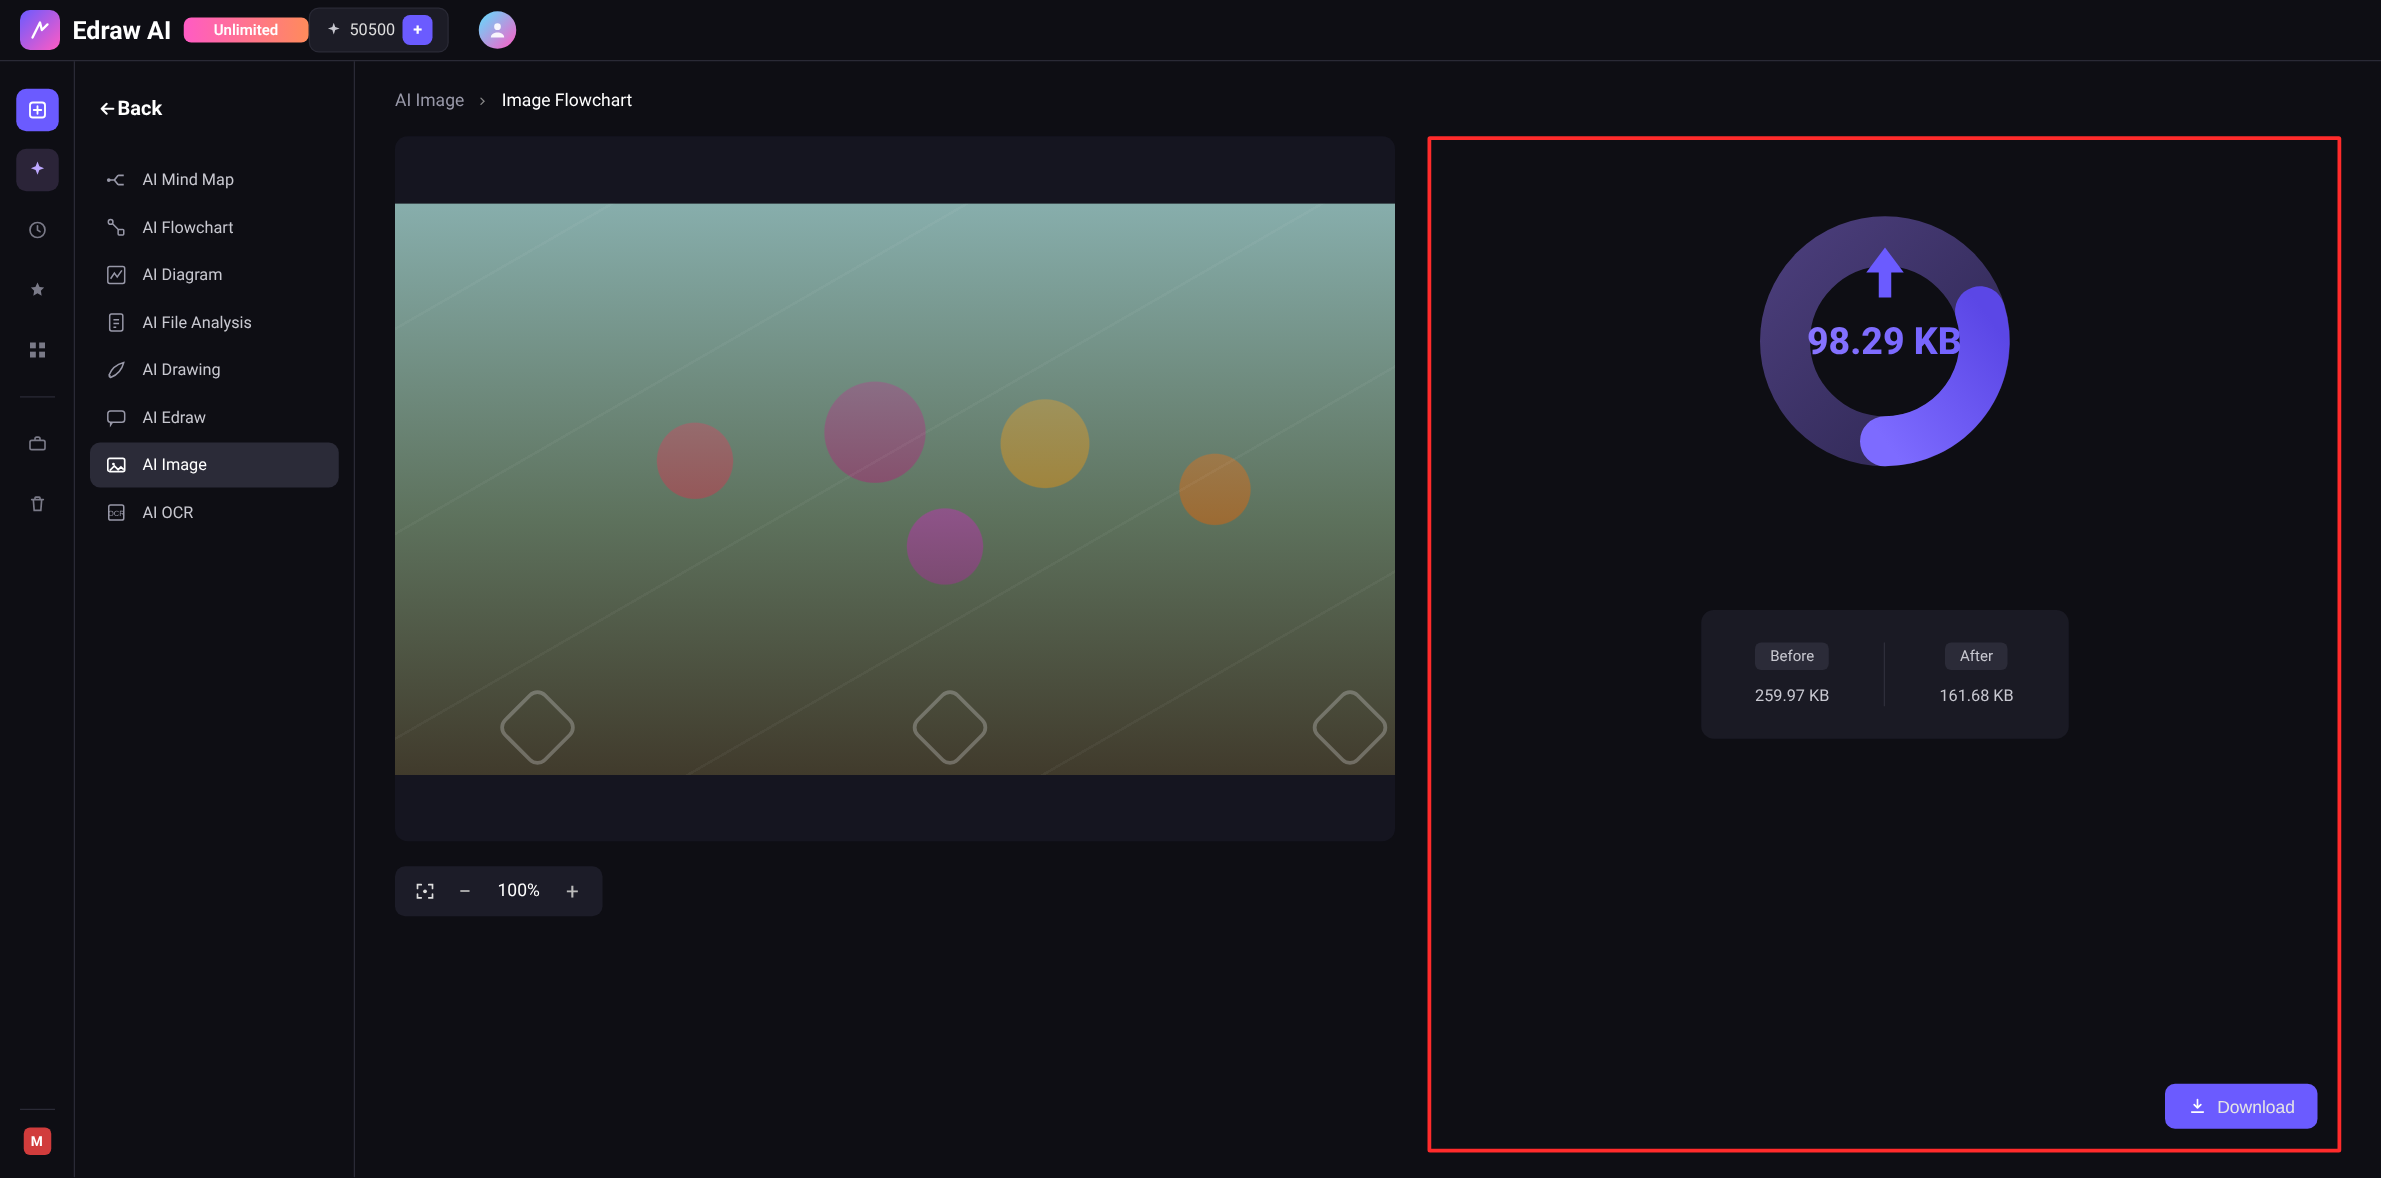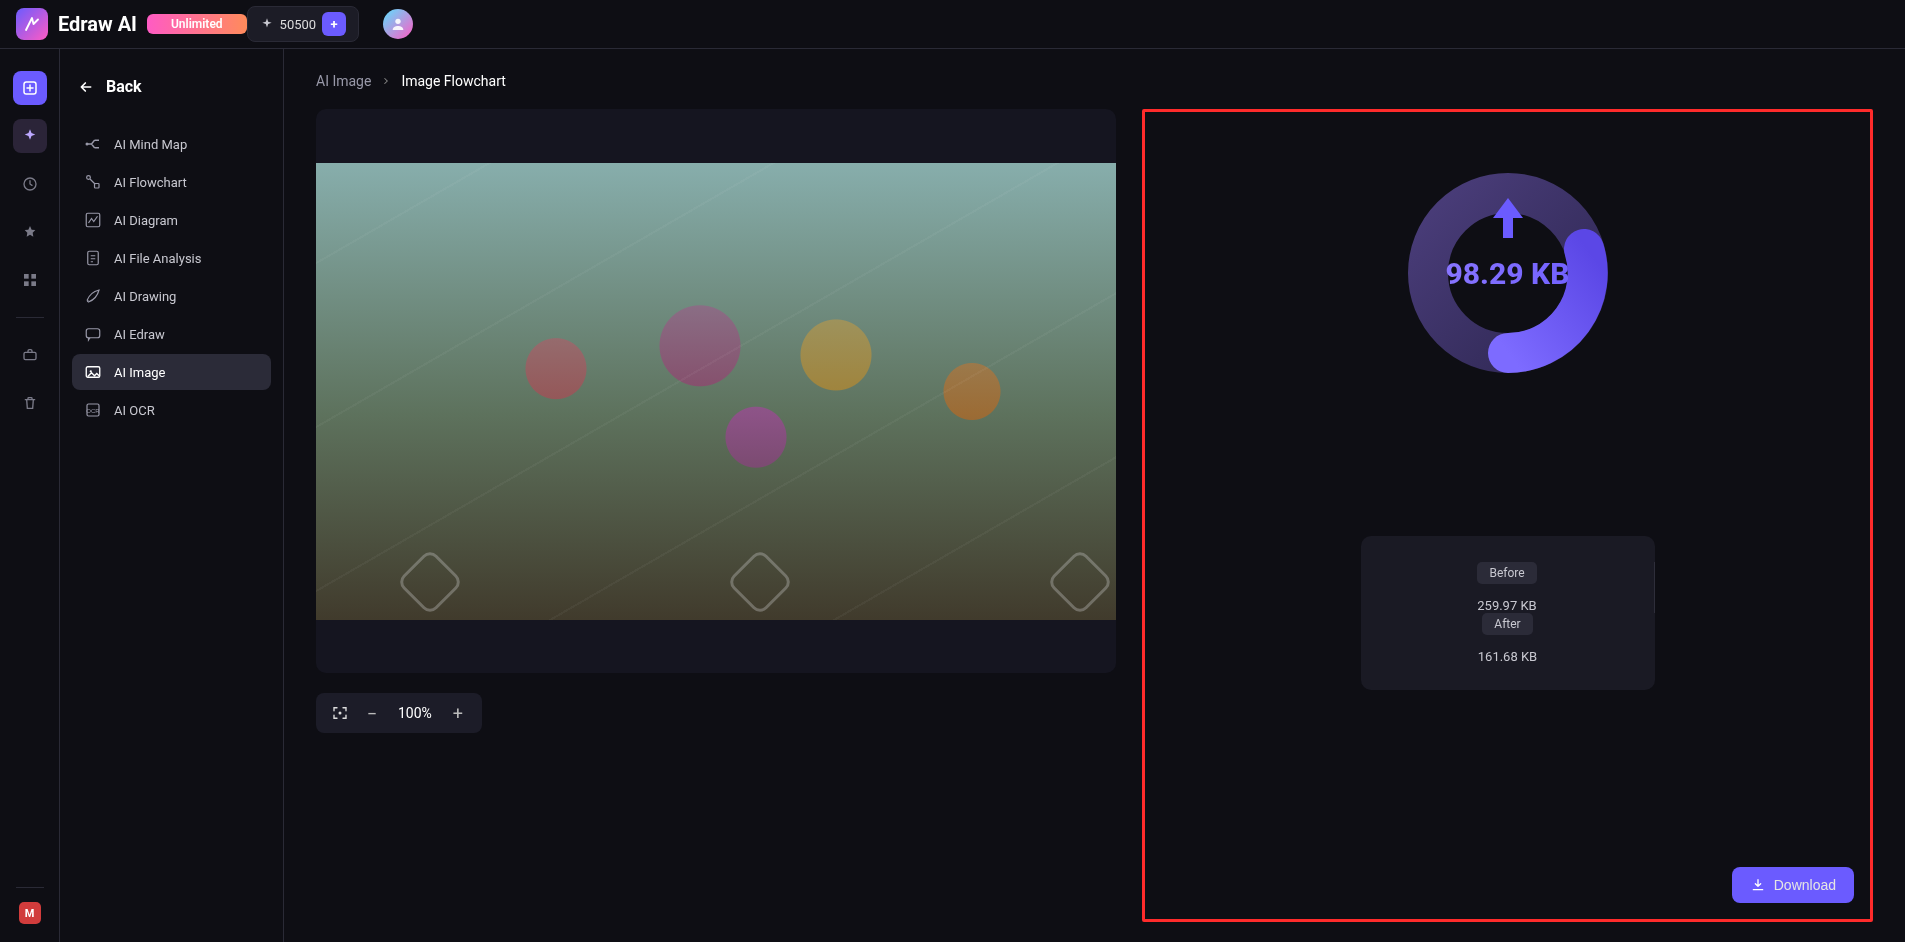--- a/index.html
+++ b/index.html
@@ -69,21 +69,21 @@
 .rail-divider { width:28px; height:1px; background:#2a2a36; margin:6px 0; }
 .rail-bottom { margin-top:auto; padding-bottom:18px; display:flex;flex-direction:column;align-items:center;}
 .rail-m { width:22px;height:22px;border-radius:5px;background:#d13c3c;color:#fff;font-size:11px;font-weight:700;display:flex;align-items:center;justify-content:center;}
 
 
 .sidebar {
   width: 224px; border-right:1px solid #2a2a36;
   padding: 28px 12px 0 12px;
 }
 .back {
-  display:flex;align-items:center;gap:12px;color:#fff;font-weight:700;
+  display:flex;align-items:center;color:#fff;font-weight:700;
   font-size:16px; cursor:pointer; padding-left:6px;
 }
 .menu { margin-top:30px; display:flex;flex-direction:column; gap:2px; }
 .menu-item {
   display:flex;align-items:center;gap:12px;
   padding:9px 12px; border-radius:8px; cursor:pointer;
   color:#c8c8d0; font-size:13px;
 }
 .menu-item.selected { background:#2b2b38; color:#fff; }
 .menu-icon { width:18px;height:18px;color:#9898a8;flex-shrink:0;}
@@ -136,32 +136,31 @@
   color:#bbb;cursor:pointer;font-size:18px;
 }
 .zoom-val { font-size:14px;color:#fff;padding:0 6px;}
 
 
 .result-panel {
   flex:1; border:3px solid #ff2b2b; border-radius:2px;
   padding:38px 16px 16px 16px;
   display:flex;flex-direction:column;align-items:center;
   min-width:0;
-  gap:48px;
 }
 .donut-wrap { position:relative; width:210px;height:210px; margin-top:18px;}
 .donut-txt {
   position:absolute; inset:0; display:flex;align-items:center;justify-content:center;
   font-size:30px;font-weight:800;
   background: linear-gradient(90deg,#8f7bff,#6b5bff);
   -webkit-background-clip:text;background-clip:text;color:transparent;
 }
 .compare-box {
   margin-top: 110px; background:#1a1a24;border-radius:10px;
-  width:294px; padding:26px 0; display:flex;flex-direction:column;
+  width:294px; padding:26px 0; display:flex;
 }
 .compare-col { flex:1;display:flex;flex-direction:column;align-items:center;gap:14px;}
 .compare-col:first-child { border-right:1px solid #2e2e3a;}
 .pill { background:#2b2b38;border-radius:5px;padding:4px 12px;font-size:12px;color:#c8c8d0;}
 .val { font-size:13px;color:#c8c8d0;}
 .download-btn {
   margin-top:auto; align-self:flex-end;
   background:#6b5bff;color:#e5e5e5;border:none;border-radius:8px;
   padding:10px 18px;font-size:14px;display:flex;align-items:center;gap:8px;
   cursor:pointer;

